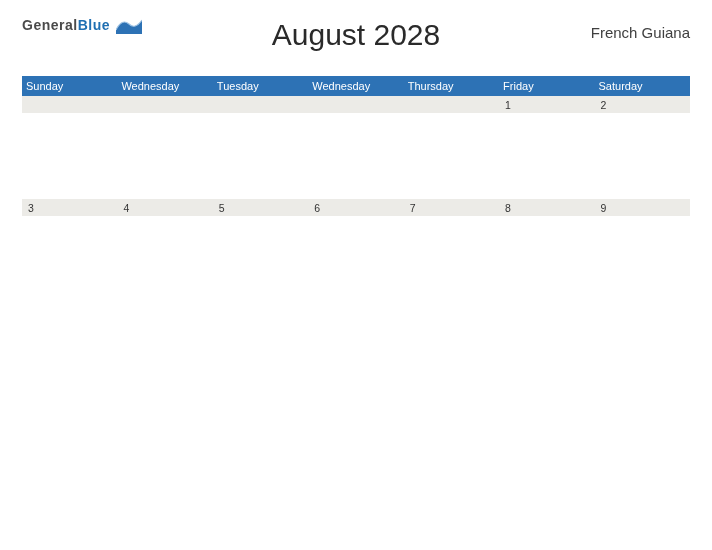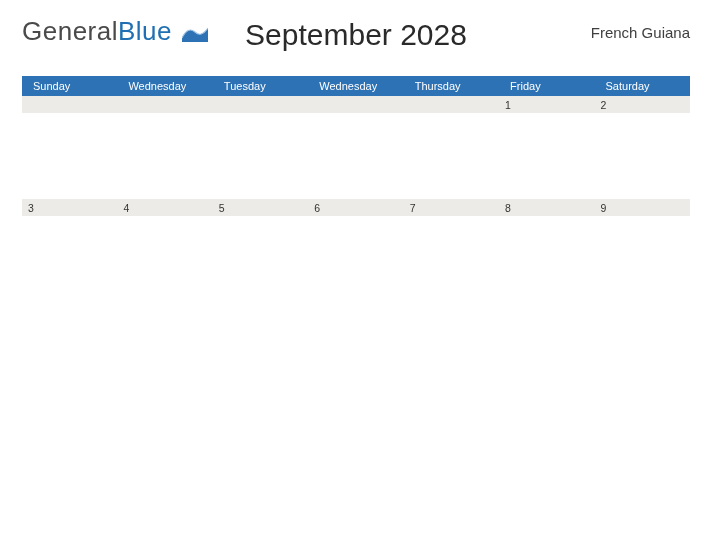--- a/index.html
+++ b/index.html
@@ -14,22 +14,22 @@
   }
   .header {
     position: relative;
     height: 60px;
     margin-bottom: 6px;
   }
   .logo {
     position: absolute;
     left: 0;
     top: 6px;
-    font-size: 26px;
-    font-weight: 400;
+    font-size: 14px;
+    font-weight: 700;
     color: #4a4a4a;
     letter-spacing: 0.5px;
   }
   .logo .blue { color: #1f6fb2; }
   .logo-mark {
     display: inline-block;
     vertical-align: middle;
     margin-left: 2px;
   }
   .title {
@@ -54,21 +54,21 @@
   .head-row {
     display: flex;
     background: #2d72b5;
     color: #fff;
     font-size: 11px;
     height: 20px;
     align-items: center;
   }
   .head-row .hcell {
     flex: 1;
-    padding-left: 11px;
+    padding-left: 4px;
   }
   .week {
     display: flex;
     height: 86px;
     border-bottom: 1.5px solid #2d72b5;
   }
   .week:last-child { border-bottom: none; }
   .num-row {
     display: flex;
     background: #ecebe7;
@@ -89,21 +89,21 @@
 <div class="header">
   <div class="logo">
     <span>General</span><span class="blue">Blue</span>
     <span class="logo-mark">
       <svg width="26" height="18" viewBox="0 0 26 18">
         <path d="M0 14 Q 6 2 13 8 Q 19 14 26 4 L26 18 L0 18 Z" fill="#2d72b5"></path>
         <path d="M0 14 Q 6 2 13 8 Q 19 14 26 4" fill="none" stroke="#9fc3e3" stroke-width="1.2"></path>
       </svg>
     </span>
   </div>
-  <div class="title">September 2028</div>
+  <div class="title">August 2028</div>
   <div class="region">French Guiana</div>
 </div>
 
 <div class="cal">
   <div class="head-row">
     <div class="hcell">Sunday</div>
     <div class="hcell">Wednesday</div>
     <div class="hcell">Tuesday</div>
     <div class="hcell">Wednesday</div>
     <div class="hcell">Thursday</div>

